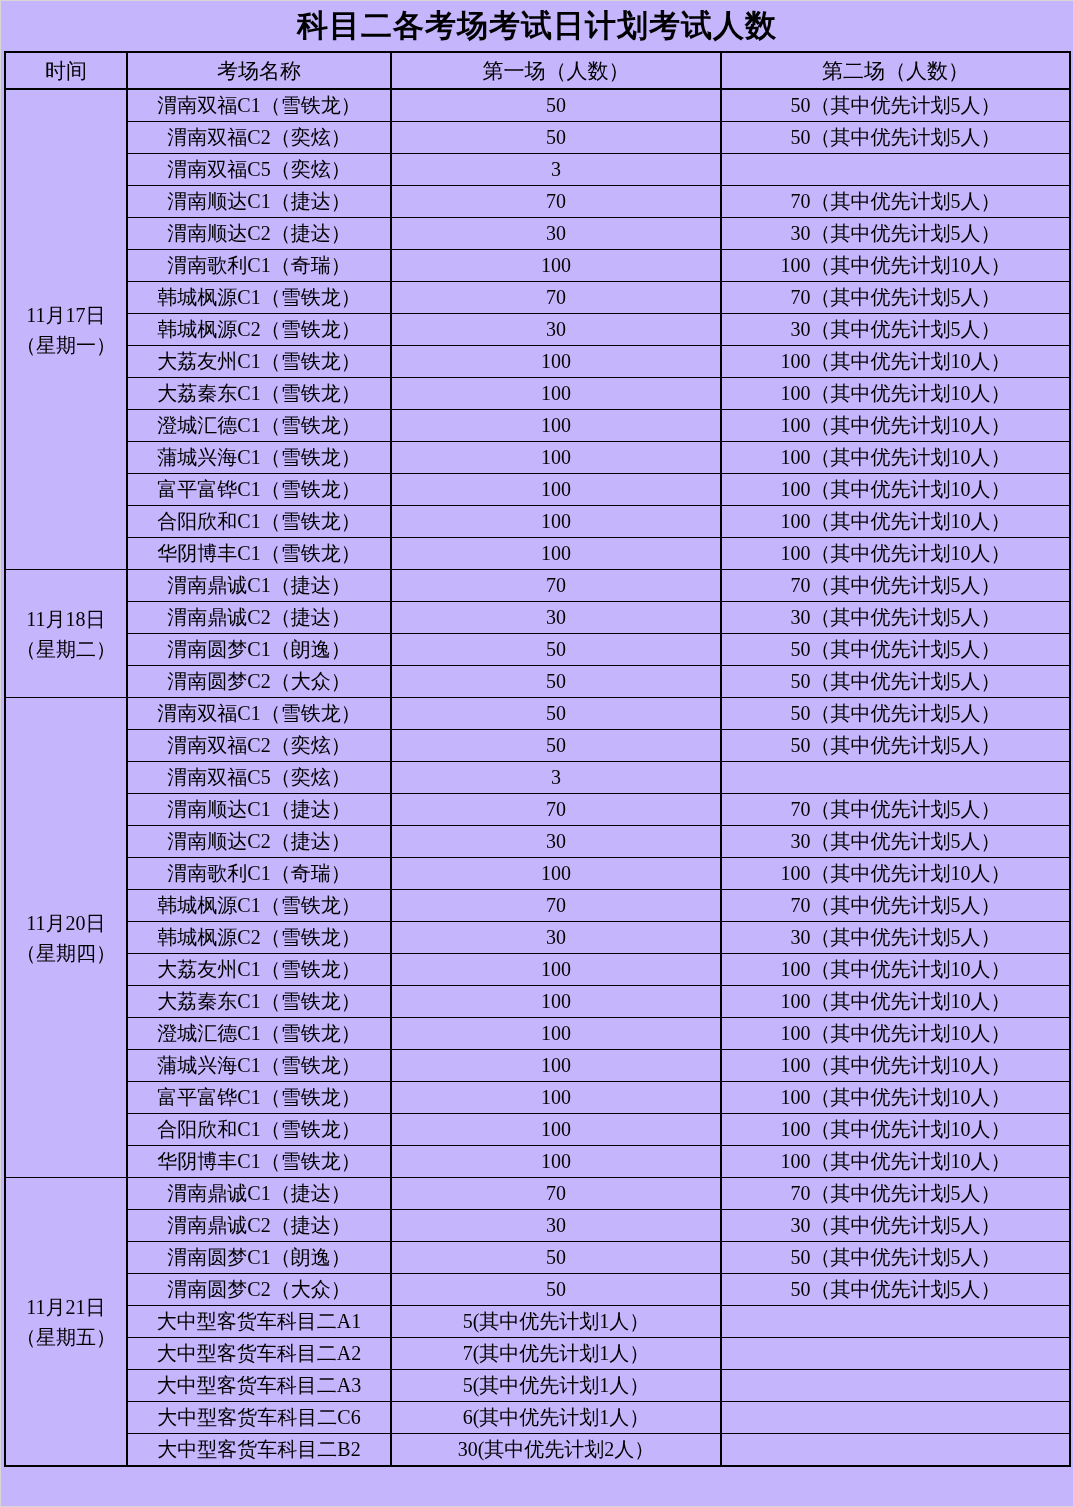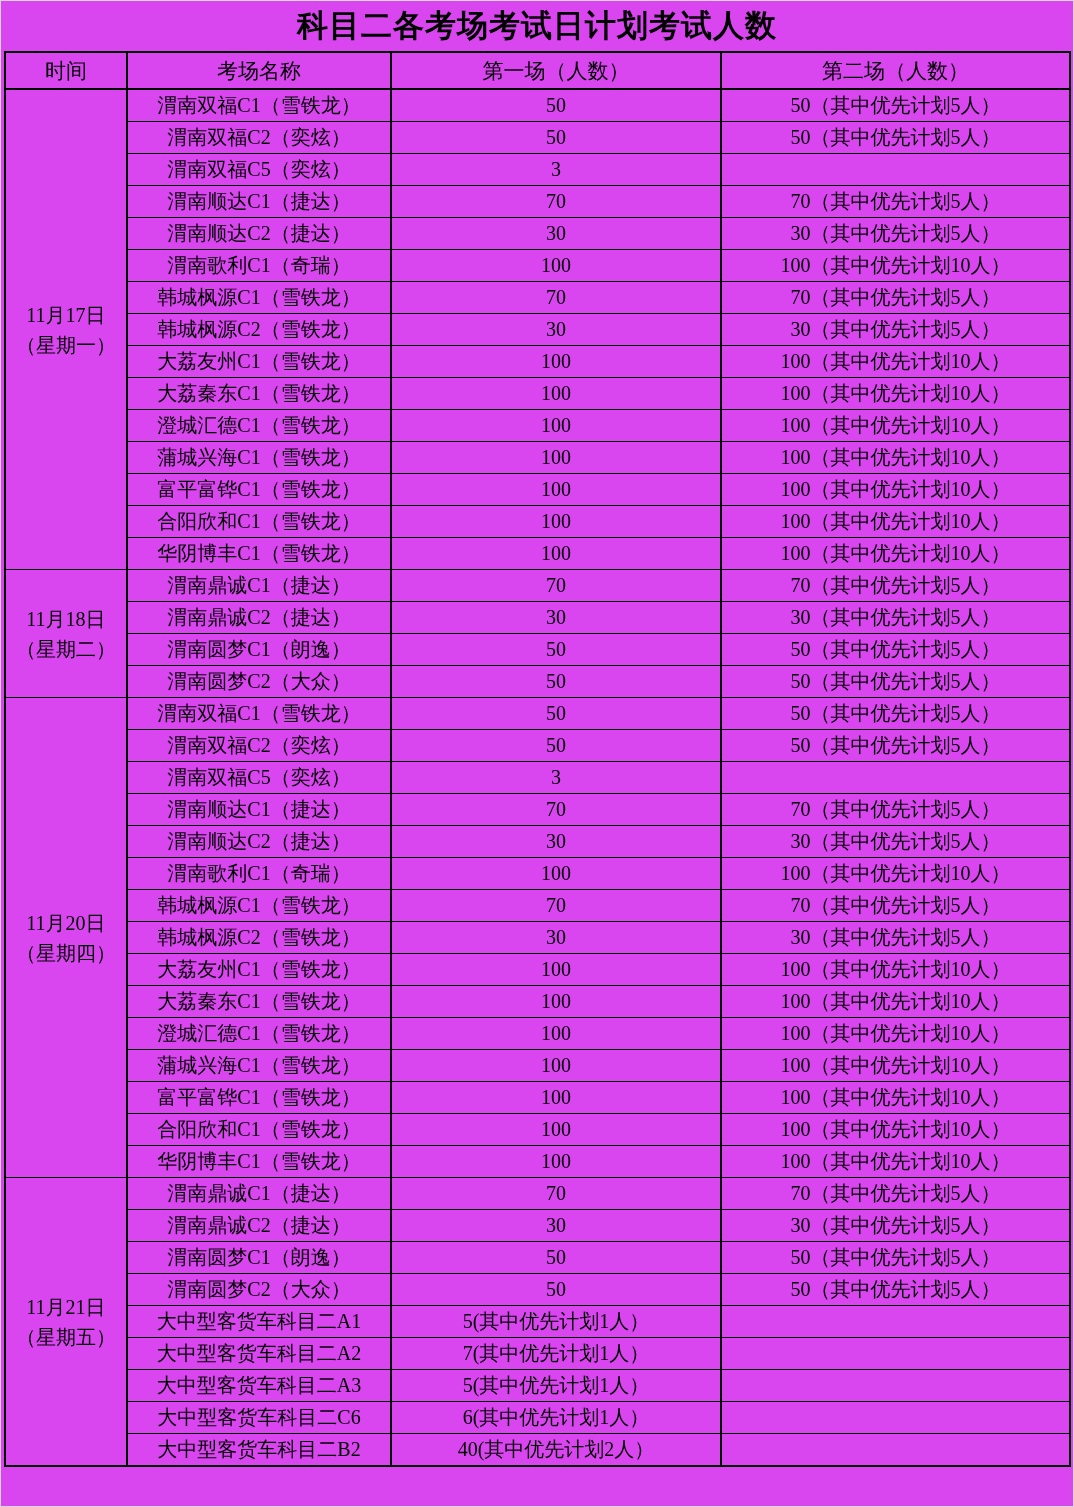--- a/index.html
+++ b/index.html
@@ -1,21 +1,21 @@
 <!DOCTYPE html>
 <html><head>
 <meta charset="utf-8">
 <style>
   html,body { margin:0; padding:0; background:#ffffff; }
   .sheet {
     position:relative;
     width:1074px; height:1507px;
     box-sizing:border-box;
     border:1px solid #d6d6d6;
-    background:#d946ef;
+    background:#c4b5fd;
     color:#000000;
     font-family:"Liberation Serif","DejaVu Serif",serif;
     overflow:hidden;
   }
   .title-bar {
     height:50px;
     display:flex; align-items:center; justify-content:center;
     font-size:31px; font-weight:bold; letter-spacing:1px;
     white-space:nowrap;
   }
@@ -294,18 +294,18 @@
           <td>5(其中优先计划1人）</td>
           <td></td>
         </tr>
         <tr>
           <td>大中型客货车科目二C6</td>
           <td>6(其中优先计划1人）</td>
           <td></td>
         </tr>
         <tr>
           <td>大中型客货车科目二B2</td>
-          <td>40(其中优先计划2人）</td>
+          <td>30(其中优先计划2人）</td>
           <td></td>
         </tr>
       </tbody>
   </table>
 </div>
 
 </body></html>

